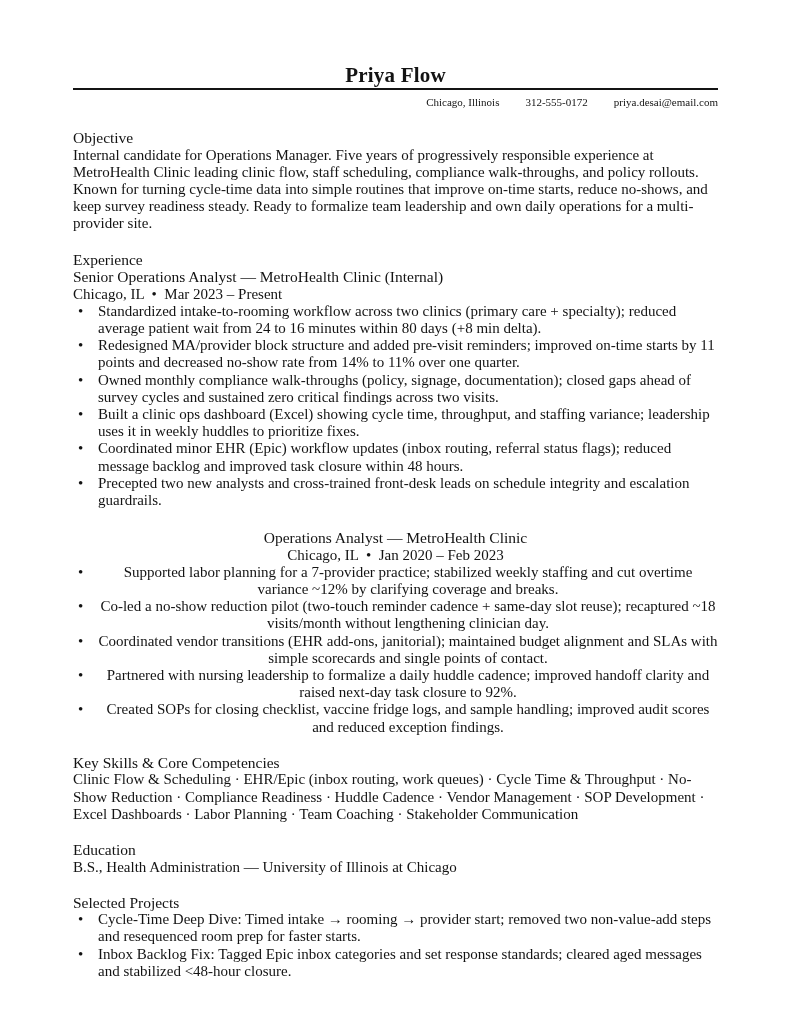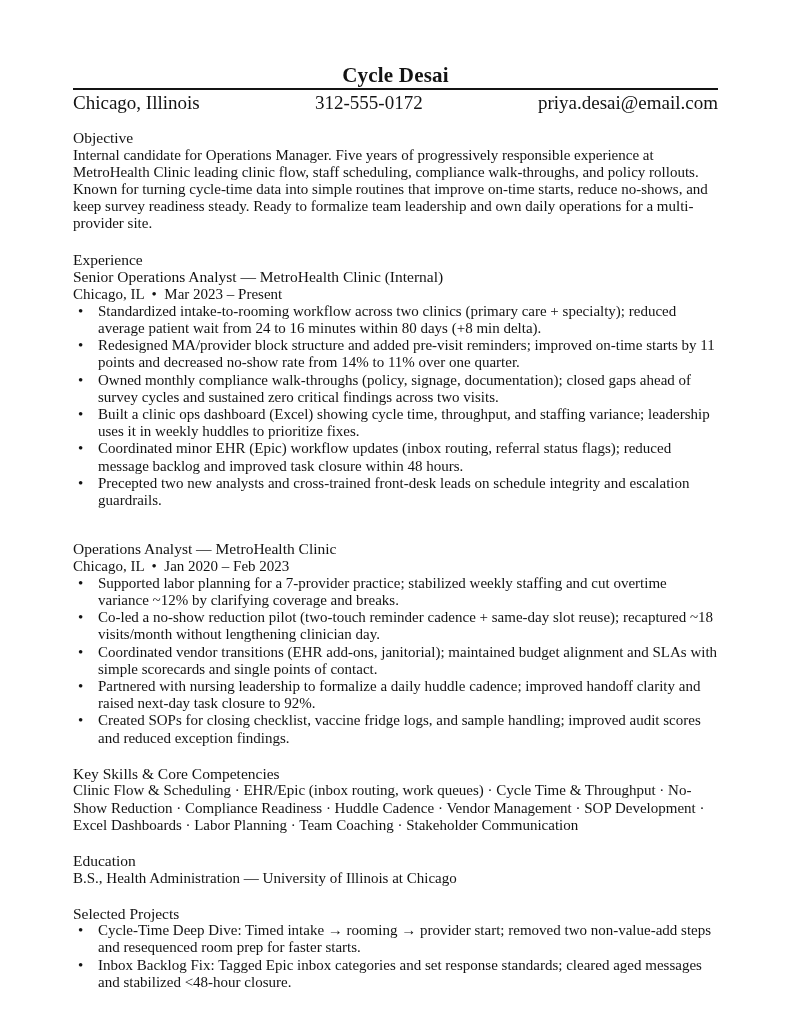--- a/index.html
+++ b/index.html
@@ -25,23 +25,23 @@
     margin: 0 0 1px 0;
     letter-spacing: 0.2px;
   }
   .rule {
     border: none;
     border-top: 2.5px solid #141414;
     margin: 0 0 4px 0;
   }
   .contact {
     display: flex;
-    justify-content: space-between;
+    justify-content: flex-end;
     gap: 26px;
-    font-size: 19px;
+    font-size: 11px;
     line-height: 17px;
   }
 
   section { margin-top: 18px; }
   h2.sec-head, h3.job-title {
     font-size: 15.5px;
     line-height: 17.5px;
     font-weight: normal;
     margin: 0;
   }
@@ -56,29 +56,29 @@
   ul.bullets li {
     position: relative;
     padding-left: 25px;
   }
   ul.bullets li::before {
     content: "\2022";
     position: absolute;
     left: 5px;
     top: 0;
   }
-  .job + .job { margin-top: 31px; }
+  .job + .job { margin-top: 20px; text-align: center; }
 </style>
 </head>
 <body>
 
 <div class="page">
 
   <header>
-    <h1 class="name">Cycle Desai</h1>
+    <h1 class="name">Priya Flow</h1>
     <div class="rule"></div>
     <div class="contact">
       <span>Chicago, Illinois</span>
       <span>312-555-0172</span>
       <span>priya.desai@email.com</span>
     </div>
   </header>
 
   <section>
     <h2 class="sec-head">Objective</h2>

